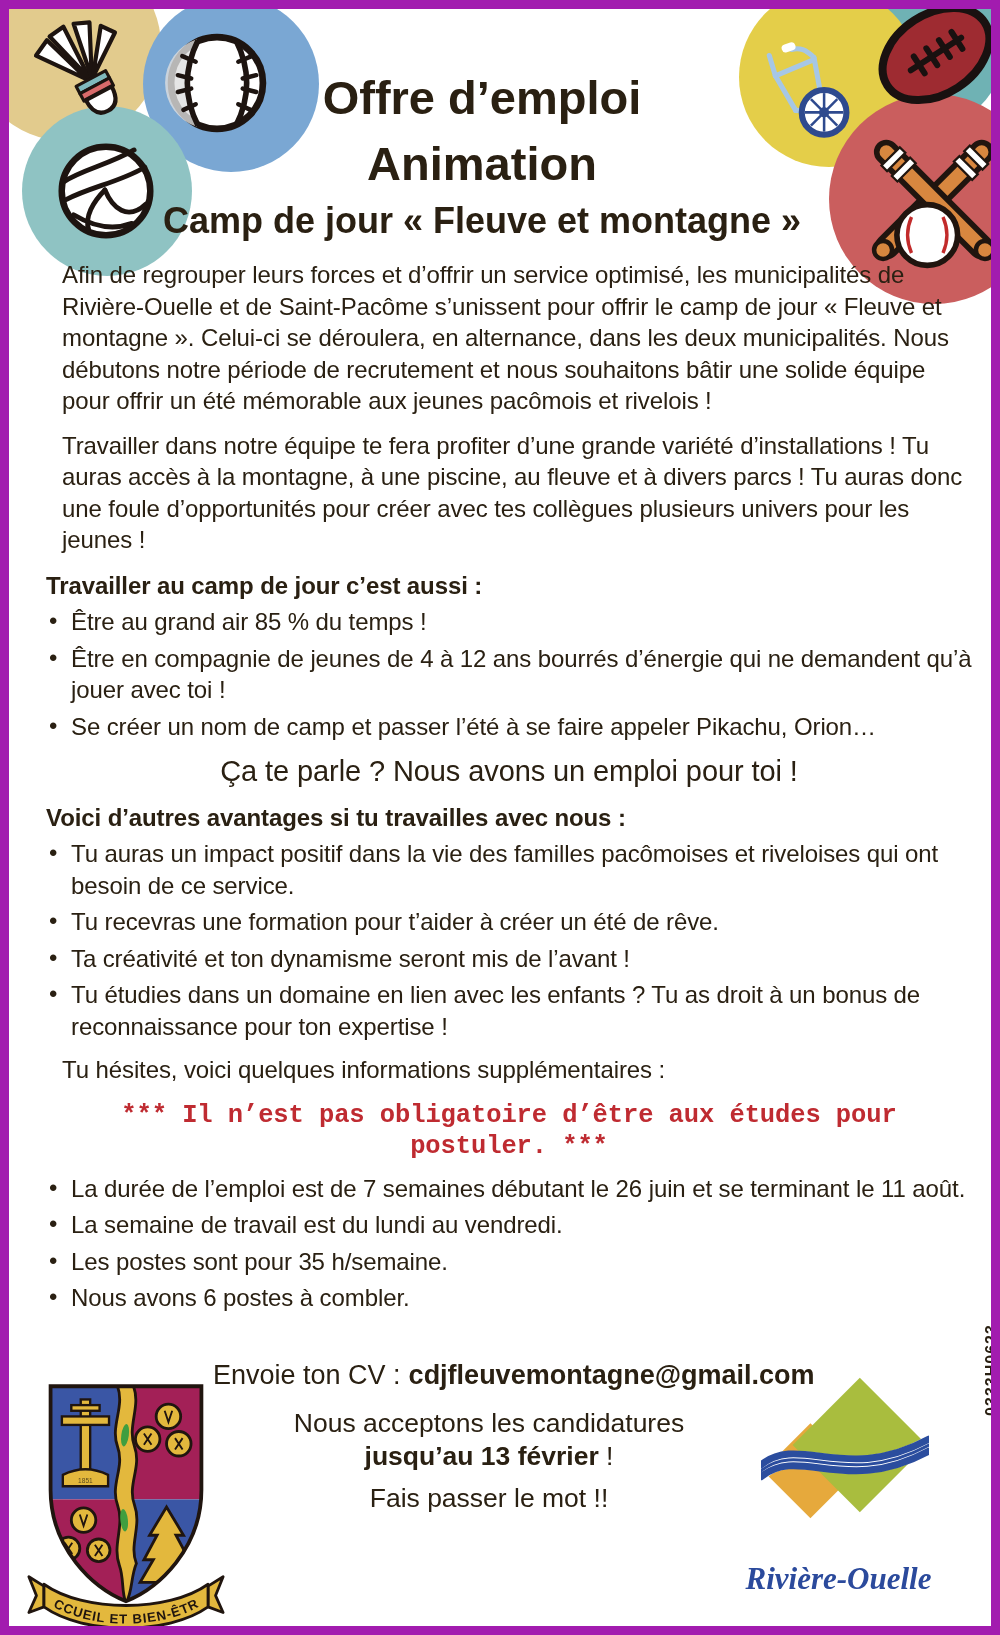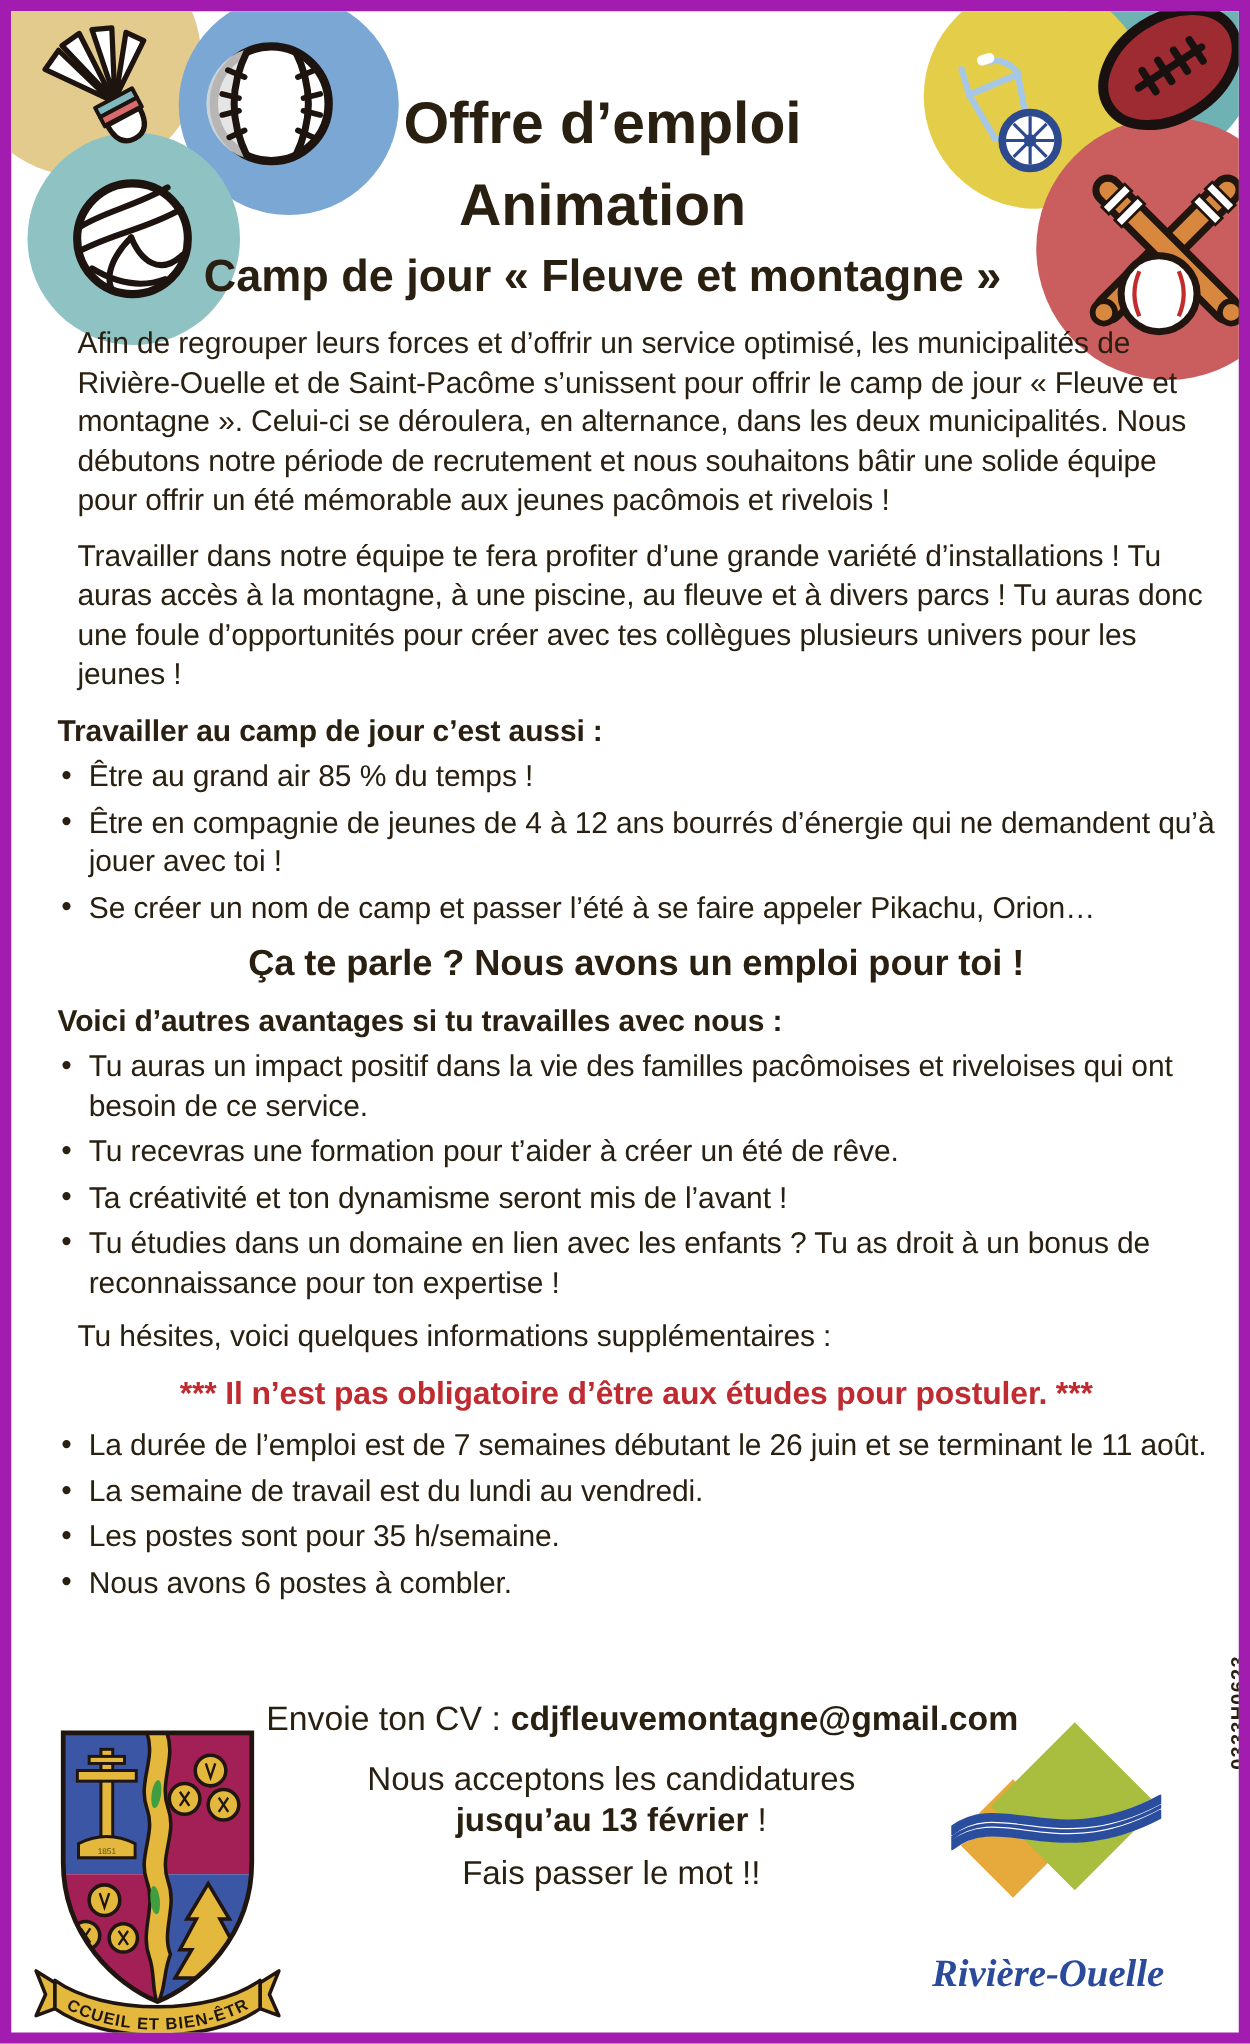--- a/index.html
+++ b/index.html
@@ -14,22 +14,22 @@
   .c-red{left:820px;top:85px;width:210px;height:210px;background:#ca5e5e;}
   .icon-abs{position:absolute;}
   .titles{position:absolute;left:-36px;right:0;top:56px;text-align:center;line-height:66px;}
   .t1,.t2{font-size:47px;font-weight:bold;}
   .t3{font-size:36px;font-weight:bold;line-height:40px;margin-top:4px;}
   .content{position:absolute;left:37px;top:250px;width:926px;font-size:24px;line-height:31.5px;letter-spacing:-0.1px;}
   .p{margin:0 0 13px 16px;}
   .h3{font-weight:bold;margin:14px 0 5px 0;}
   .bullet{position:relative;padding-left:25px;margin:5px 0;}
   .bullet::before{content:"\2022";position:absolute;left:3px;top:-1px;}
-  .callout{text-align:center;font-weight:bold;font-size:29px;margin:14px 0 10px;}
-  .red{color:#bf2b31;text-align:center;font-weight:bold;font-size:25.5px;margin:14px 0 10px;}
+  .callout{text-align:center;font-weight:normal;font-size:29px;margin:14px 0 10px;}
+  .red{color:#bf2b31;text-align:center;font-weight:bold;font-size:25.5px;margin:14px 0 10px;font-family:Liberation Mono, monospace;}
   .cv-line{position:absolute;left:204px;top:1351px;font-size:27px;white-space:nowrap;}
   .cv-line .lbl{margin-right:8px;}
   .cv-line .em{font-weight:bold;}
   .accept{position:absolute;left:180px;width:600px;top:1398px;text-align:center;font-size:26.5px;line-height:33px;}
   .accept .b{font-weight:bold;}
   .spread{position:absolute;left:180px;width:600px;top:1474px;text-align:center;font-size:26.5px;}
   .print-code{position:absolute;left:928px;top:1352px;width:110px;text-align:center;
               transform:rotate(-90deg);font-size:16px;font-weight:bold;letter-spacing:1px;}
   .ro-text{position:absolute;left:722px;top:1552px;width:215px;text-align:center;
            font-family:Liberation Serif, serif;font-style:italic;font-weight:bold;

